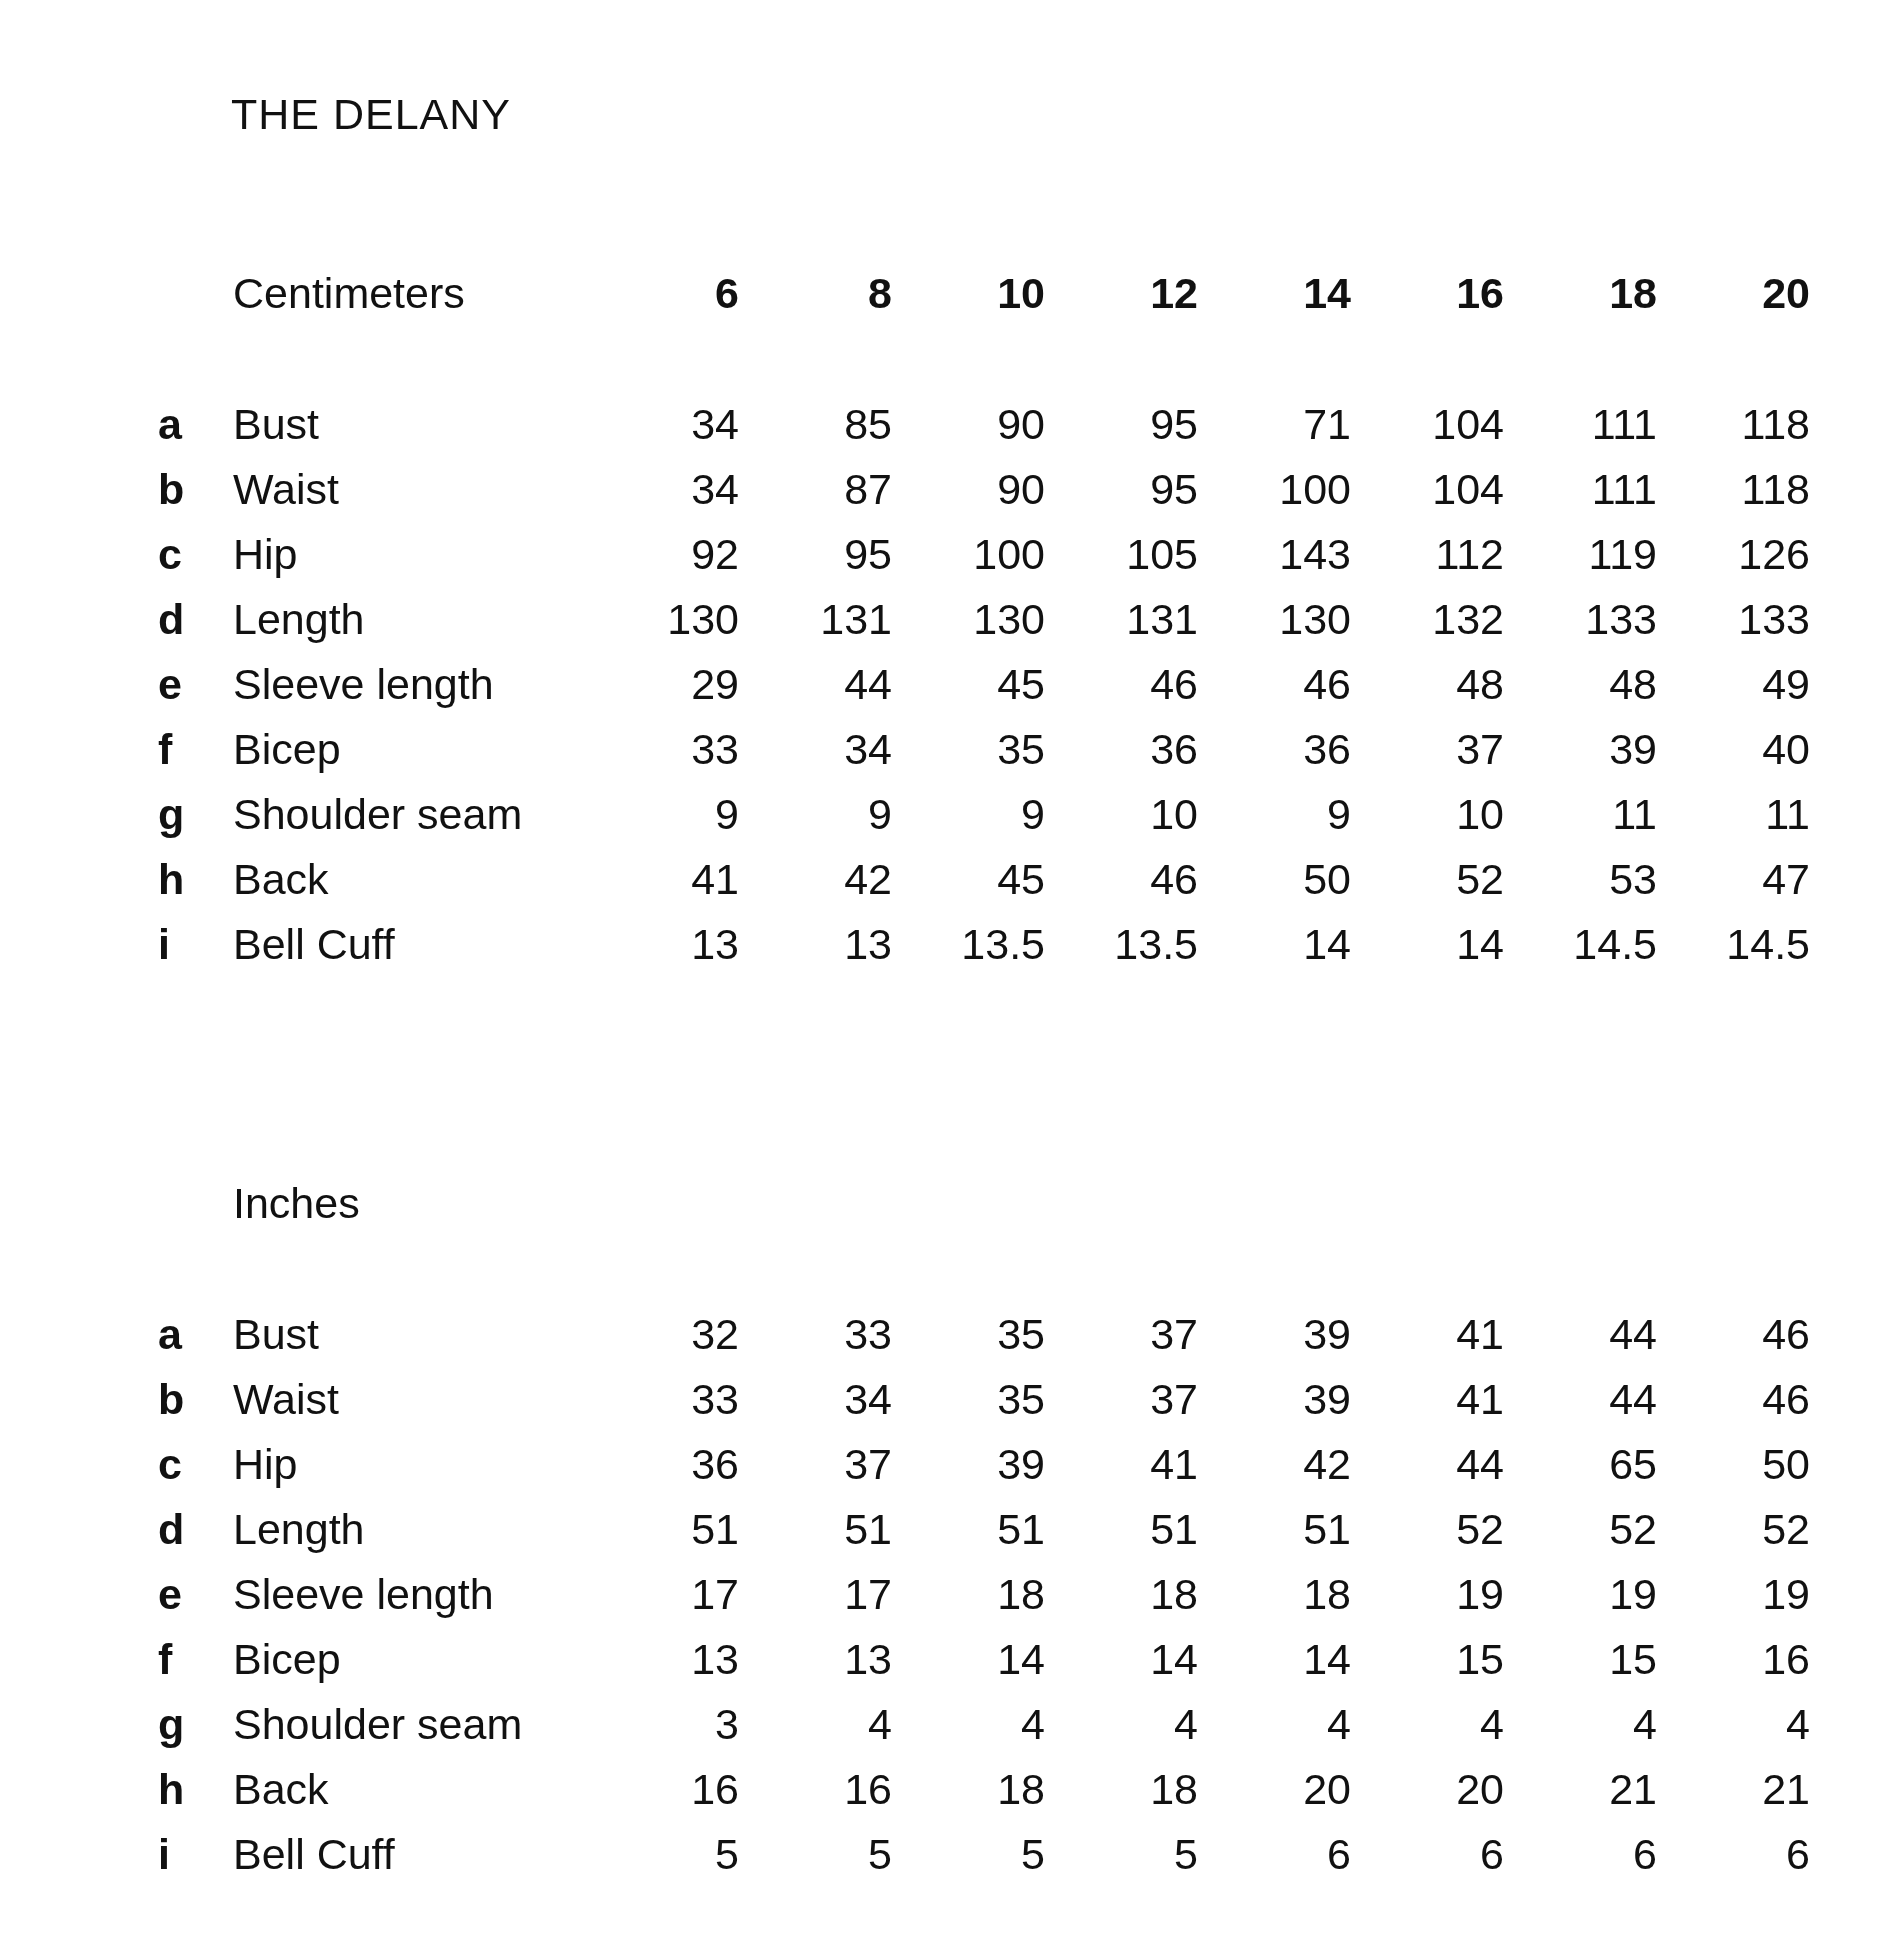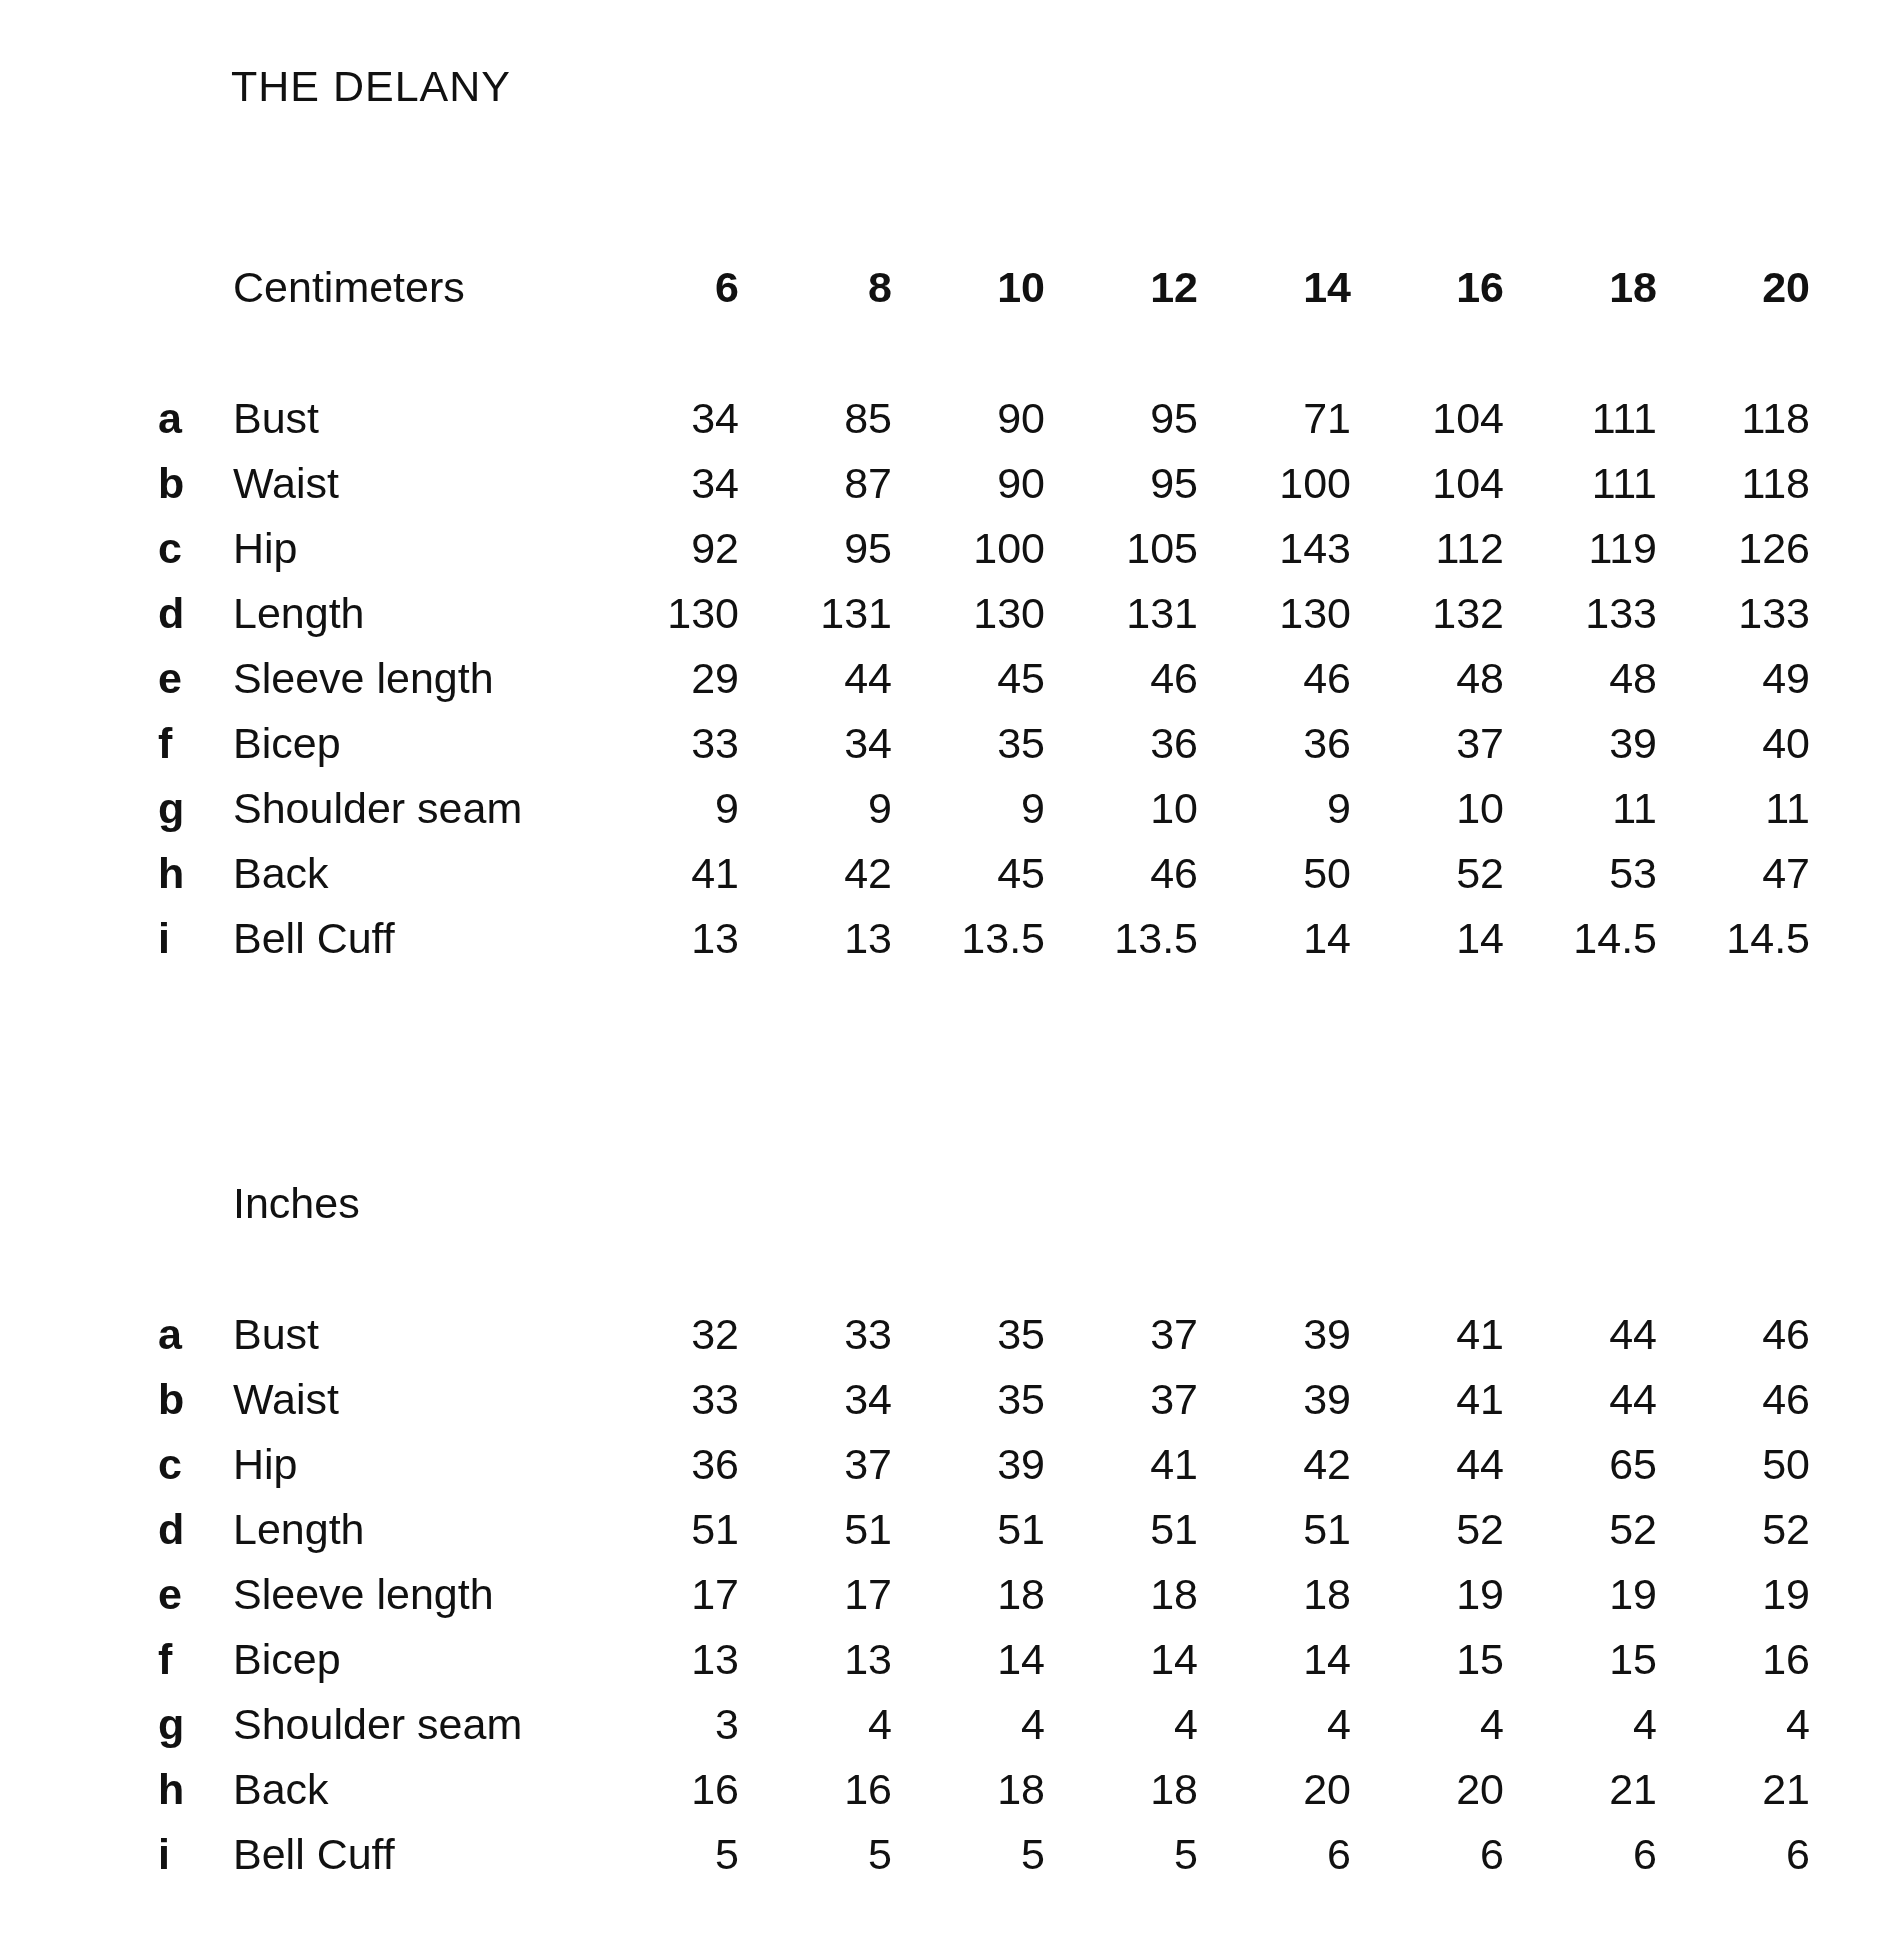--- a/index.html
+++ b/index.html
@@ -11,32 +11,32 @@
     width: 1888px;
     height: 1958px;
     position: relative;
     font-family: "Liberation Sans", sans-serif;
     color: #111111;
     overflow: hidden;
   }
   .page-title {
     position: absolute;
     left: 231px;
-    top: 54px;
+    top: 82px;
     font-size: 43px;
     line-height: 64px;
     letter-spacing: 1px;
     white-space: nowrap;
   }
   .size-table {
     position: absolute;
     left: 155px;
     width: 1657px;
   }
-  #tables-root section:nth-of-type(1) { top: 255px; }
+  #tables-root section:nth-of-type(1) { top: 261px; }
   #tables-root section:nth-of-type(2) { top: 1171px; }
   .row {
     display: grid;
     grid-template-columns: 78px 353px repeat(8, 153px);
     height: 65px;
     align-items: center;
     font-size: 43px;
   }
   .rows { margin-top: 66px; }
   .cell { white-space: nowrap; }

